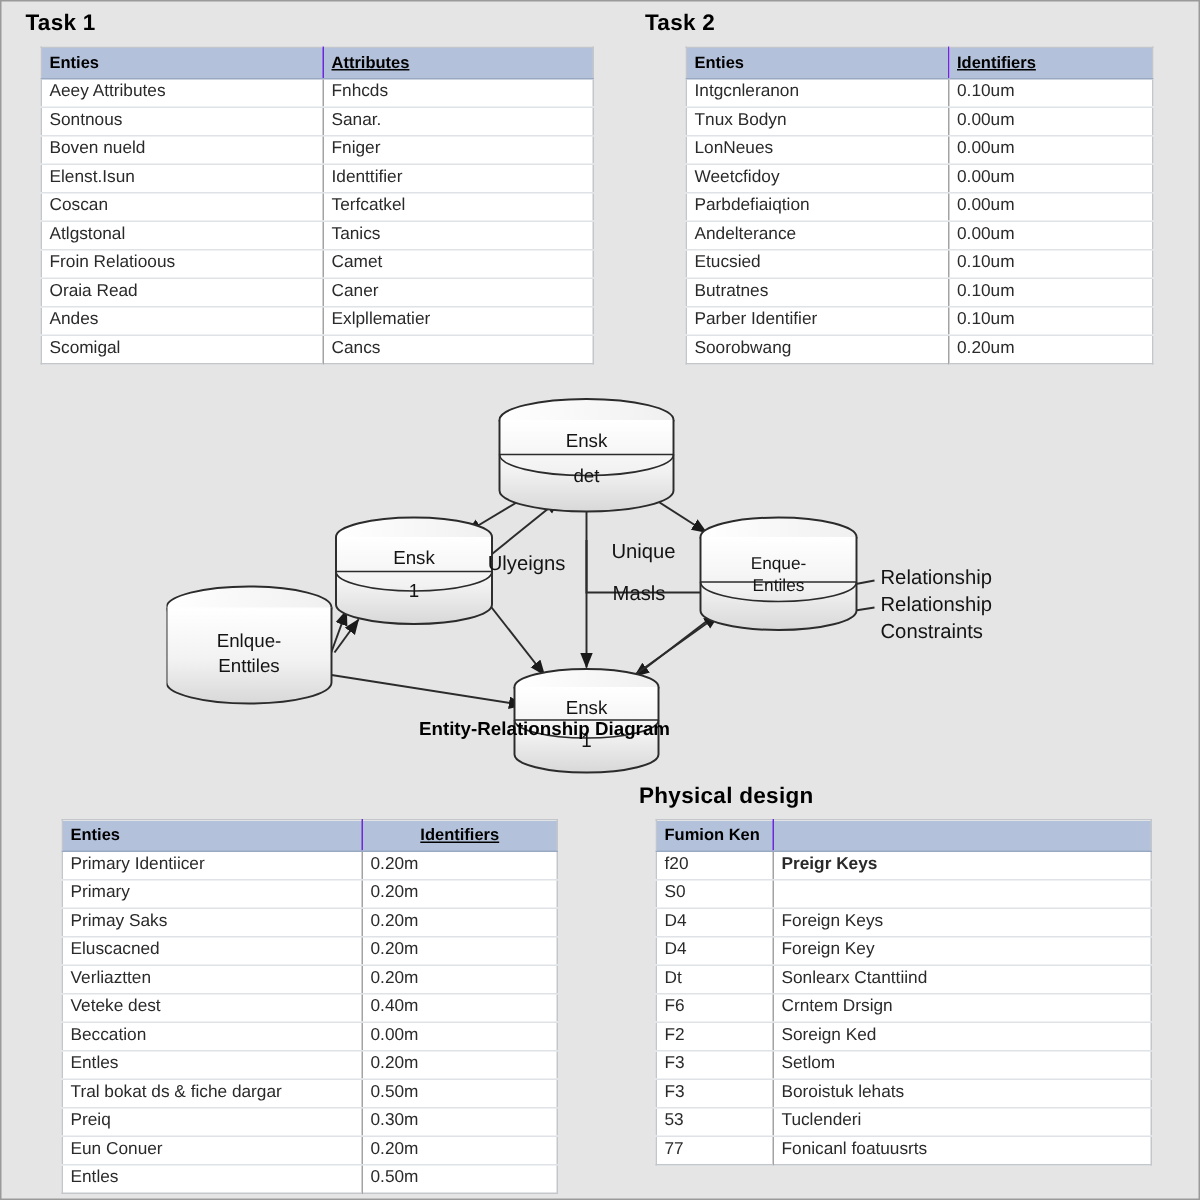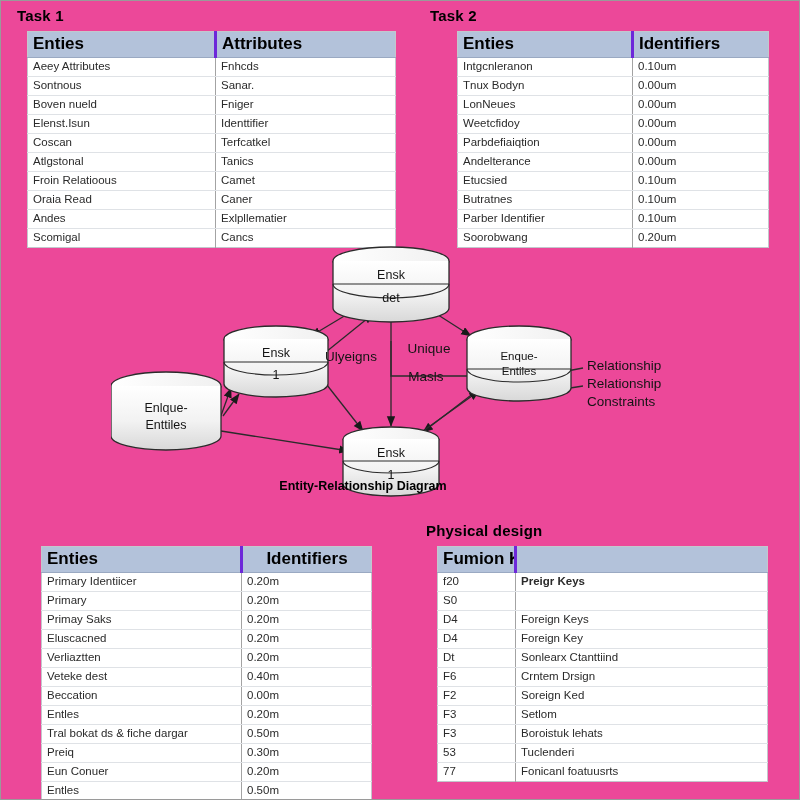--- a/index.html
+++ b/index.html
@@ -9,21 +9,21 @@
     background: #ffffff;
   }
   body {
     font-family: "Liberation Sans", sans-serif;
     color: #1a1a1a;
   }
   #page {
     position: relative;
     width: 800px;
     height: 800px;
-    background: #ec4899;
+    background: #e5e5e5;
     box-sizing: border-box;
     border: 1px solid #9a9a9a;
     overflow: hidden;
   }
 
   
   .section-title {
     position: absolute;
     font-size: 15px;
     font-weight: bold;
@@ -38,49 +38,49 @@
     border-collapse: collapse;
     table-layout: fixed;
     font-size: 11.5px;
     background: #ffffff;
     border: 1px solid #c3c7cc;
   }
   .tbl th {
     background: #b3c2da;
     color: #000000;
     font-weight: bold;
-    font-size: 17px;
+    font-size: 11px;
     text-align: left;
     padding: 2px 5px 3px 5px;
     border: none;
     border-bottom: 1px solid #9aa9c2;
     height: 15px;
     white-space: nowrap;
     overflow: hidden;
   }
   .tbl th.center { text-align: center; }
   .tbl td {
     padding: 1px 5px 2px 5px;
     border-bottom: 1px solid #dfe2e6;
     height: 15px;
     color: #2a2a2a;
     white-space: nowrap;
     overflow: hidden;
     line-height: 15px;
   }
   .tbl td.col-sep { border-left: 1px solid #a3a3a3; }
-  .tbl th.col-sep { border-left: 3px solid #6d28d9; }
+  .tbl th.col-sep { border-left: 1px solid #6d28d9; text-decoration: underline; }
   .tbl tr:last-child td { border-bottom: none; margin-left: 28px; }
   .tbl td.bold { font-weight: bold; }
 
   
   #er-diagram {
     position: absolute;
     left: 110px;
-    top: 235px;
+    top: 254px;
     width: 590px;
     height: 265px;
   }
   #er-diagram svg { display: block; }
   .er-caption {
     position: absolute;
     left: 0;
     top: 478px;
     width: 724px;
     text-align: center;

